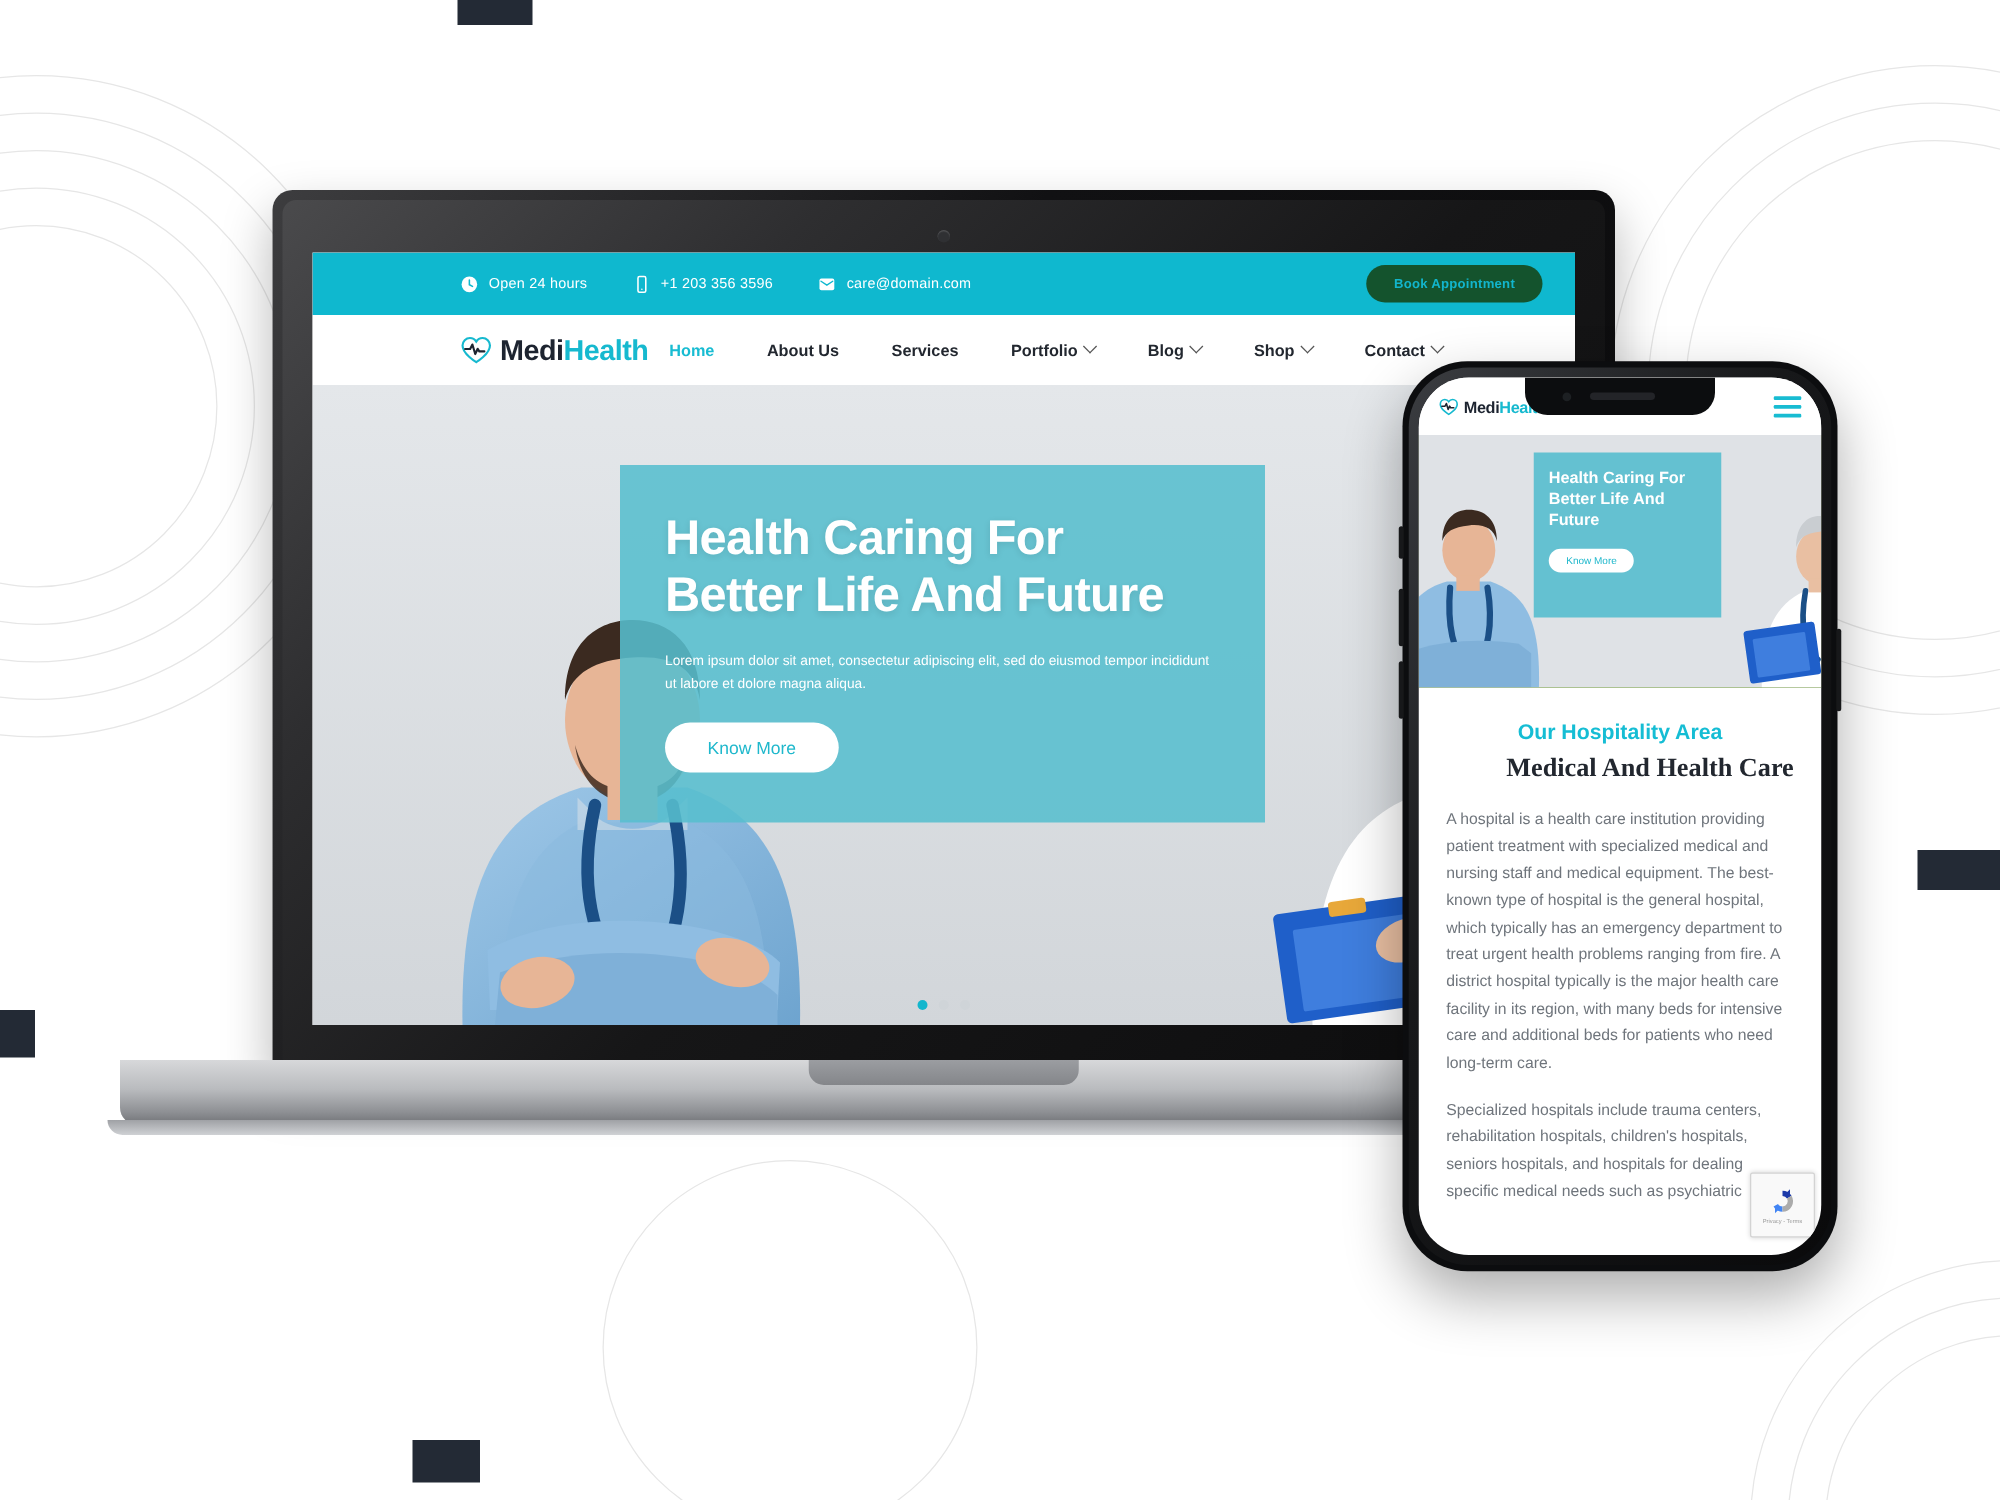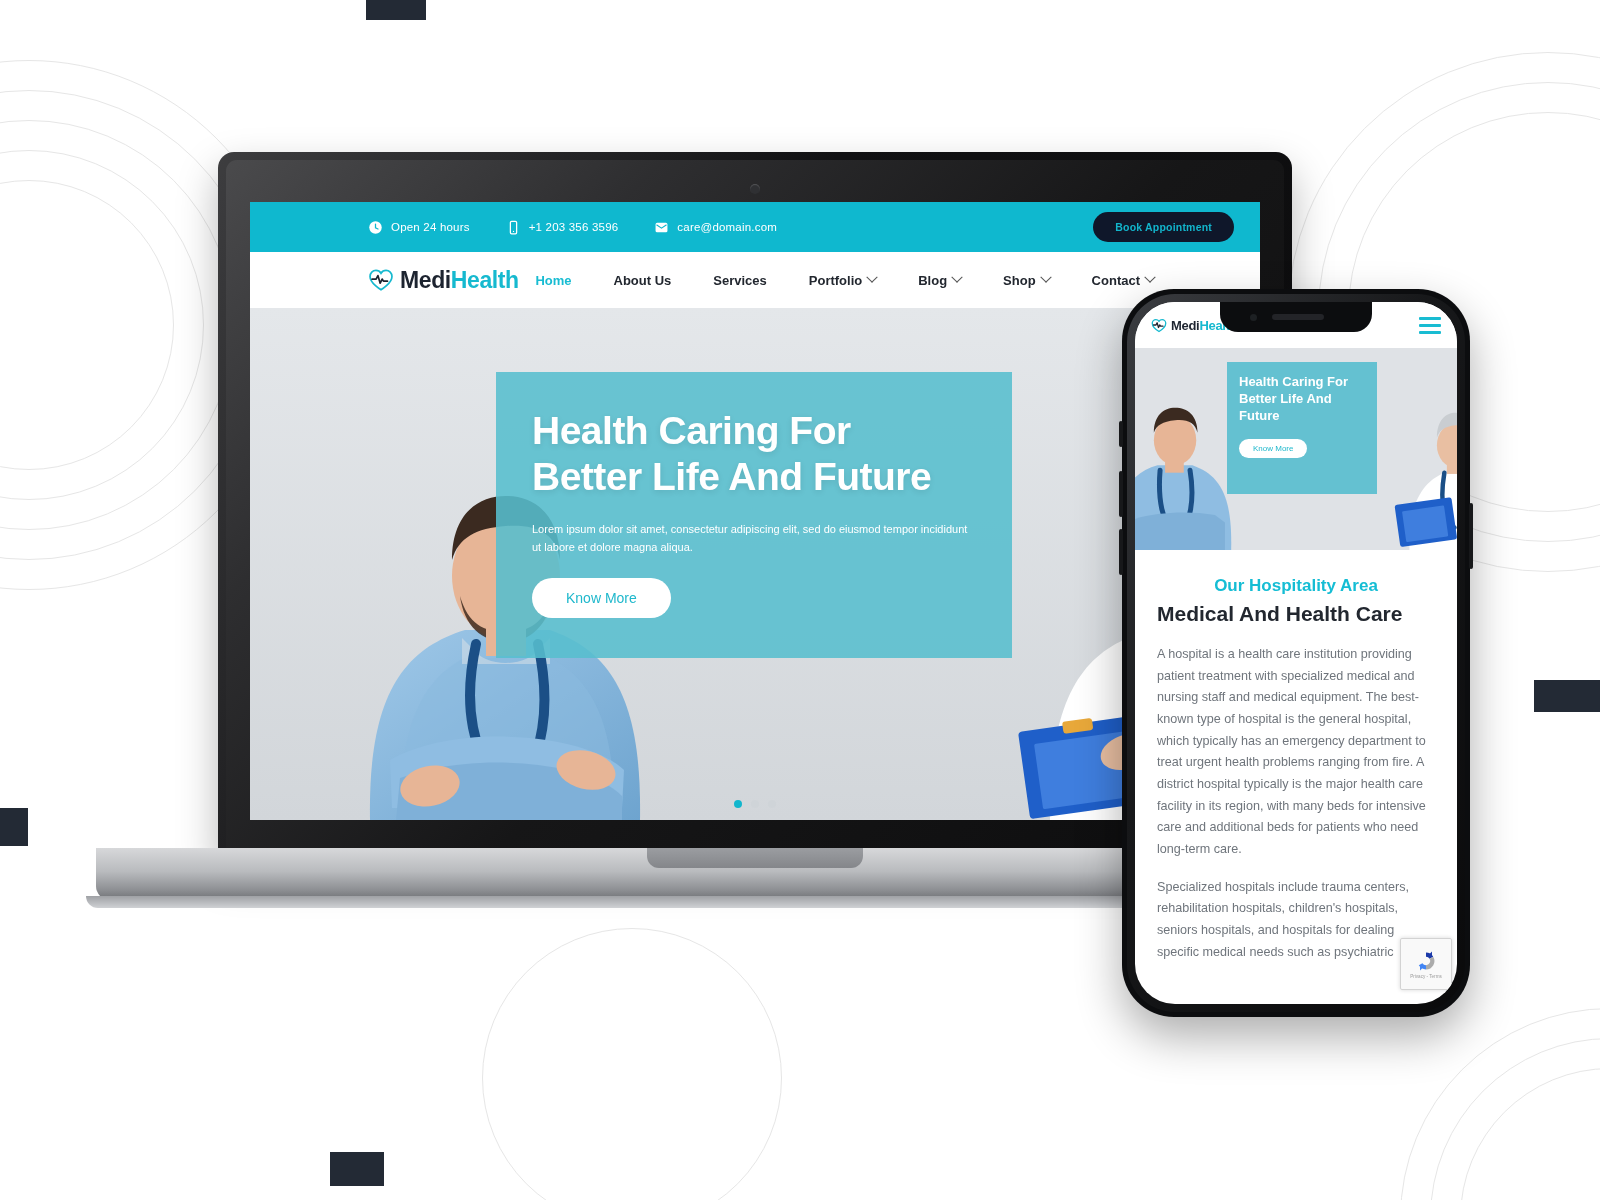--- a/index.html
+++ b/index.html
@@ -53,21 +53,21 @@
 
   
   .topbar {
     height: 50px; background: #0fb8cf; display: flex; align-items: center;
     padding: 0 26px; color: #fff;
   }
   .tb-items { display: flex; align-items: center; gap: 36px; margin-left: 92px; }
   .tb-item { display: flex; align-items: center; gap: 8px; font-size: 11.5px; letter-spacing: .2px; }
   .tb-ico { width: 15px; height: 15px; flex: 0 0 15px; display: block; }
   .book-btn {
-    margin-left: auto; background: #0f172a; color: #12b5cc; border: none;
+    margin-left: auto; background: #14532d; color: #12b5cc; border: none;
     border-radius: 40px; padding: 9px 22px; font-size: 10.5px; font-weight: 600;
     font-family: inherit; cursor: pointer; letter-spacing: .2px;
   }
 
   .navbar { height: 56px; background: #fff; display: flex; align-items: center; padding: 0 26px; }
   .logo { display: flex; align-items: center; gap: 6px; margin-left: 92px; }
   .logo-ico { width: 26px; height: 24px; }
   .logo-txt { font-size: 23px; font-weight: 800; letter-spacing: -.4px; }
   .logo-txt .a { color: #1d2430; }
   .logo-txt .b { color: #16b9cf; }
@@ -116,21 +116,21 @@
   .burger { margin-left: auto; display: flex; flex-direction: column; gap: 4px; cursor: pointer; }
   .burger i { display: block; width: 22px; height: 3px; background: #18bcd2; border-radius: 1px; }
   .m-hero { position: relative; height: 202px; background: #4d7c0f; overflow: hidden; text-decoration: underline; }
   .m-card { position: absolute; left: 92px; top: 14px; width: 150px; height: 132px;
             background: rgba(86,190,206,.9); padding: 12px; }
   .m-h1 { font-size: 13px; line-height: 1.3; font-weight: 700; color: #fff; }
   .m-know { margin-top: 14px; background: #fff; color: #1fb8cc; border: none; border-radius: 30px;
             padding: 5px 14px; font-size: 8px; font-family: inherit; cursor: pointer; }
   .m-body { padding: 26px 22px 0 22px; }
   .m-eyebrow { text-align: center; color: #15bdd4; font-size: 17px; font-weight: 700; }
-  .m-title { text-align: left; color: #22272f; font-size: 21px; font-weight: 700; margin-top: 6px; }
+  .m-title { text-align: right; color: #22272f; font-size: 21px; font-weight: 700; margin-top: 6px; font-family: Liberation Serif, serif; }
   .m-para { margin-top: 18px; font-size: 12.6px; line-height: 1.72; color: #6f757c; }
   .m-para + .m-para { margin-top: 16px; }
   .recaptcha {
     position: absolute; right: 5px; bottom: 14px; width: 52px; height: 52px;
     background: #f9f9f9; border: 1px solid #d3d3d3; border-radius: 2px;
     box-shadow: 0 0 4px rgba(0,0,0,.16); display: flex; flex-direction: column;
     align-items: center; justify-content: center; gap: 1px; z-index: 5;
   }
   .recaptcha .rc-t { font-size: 4.6px; color: #9b9b9b; }
 </style>

